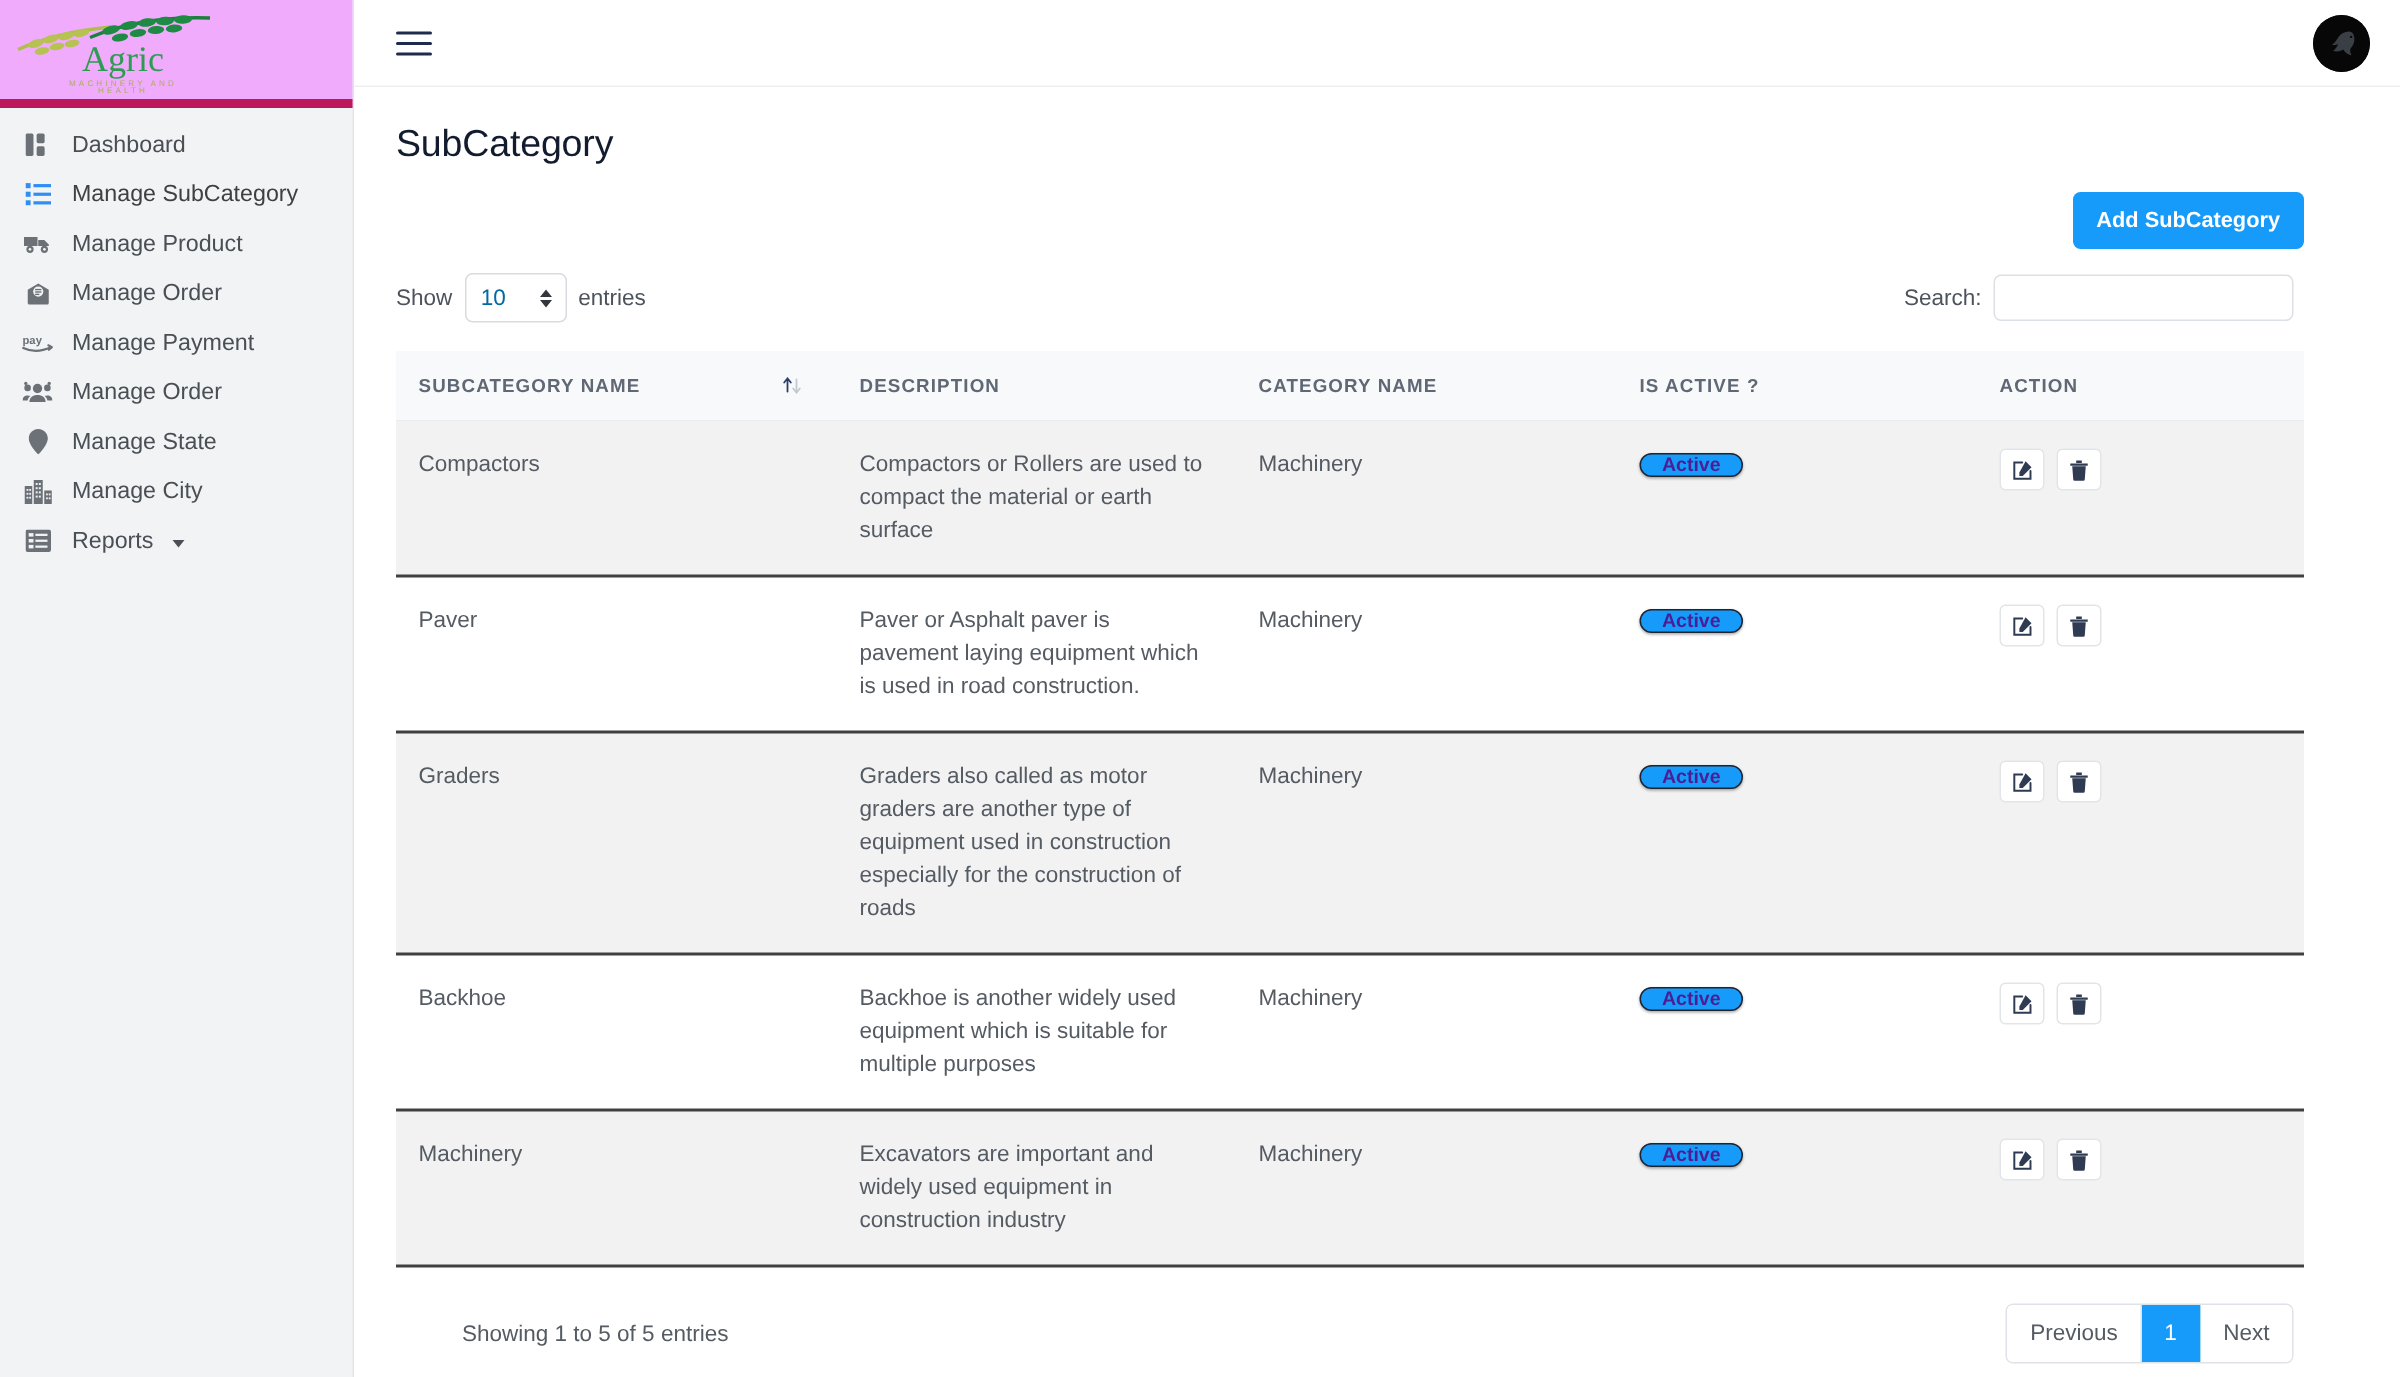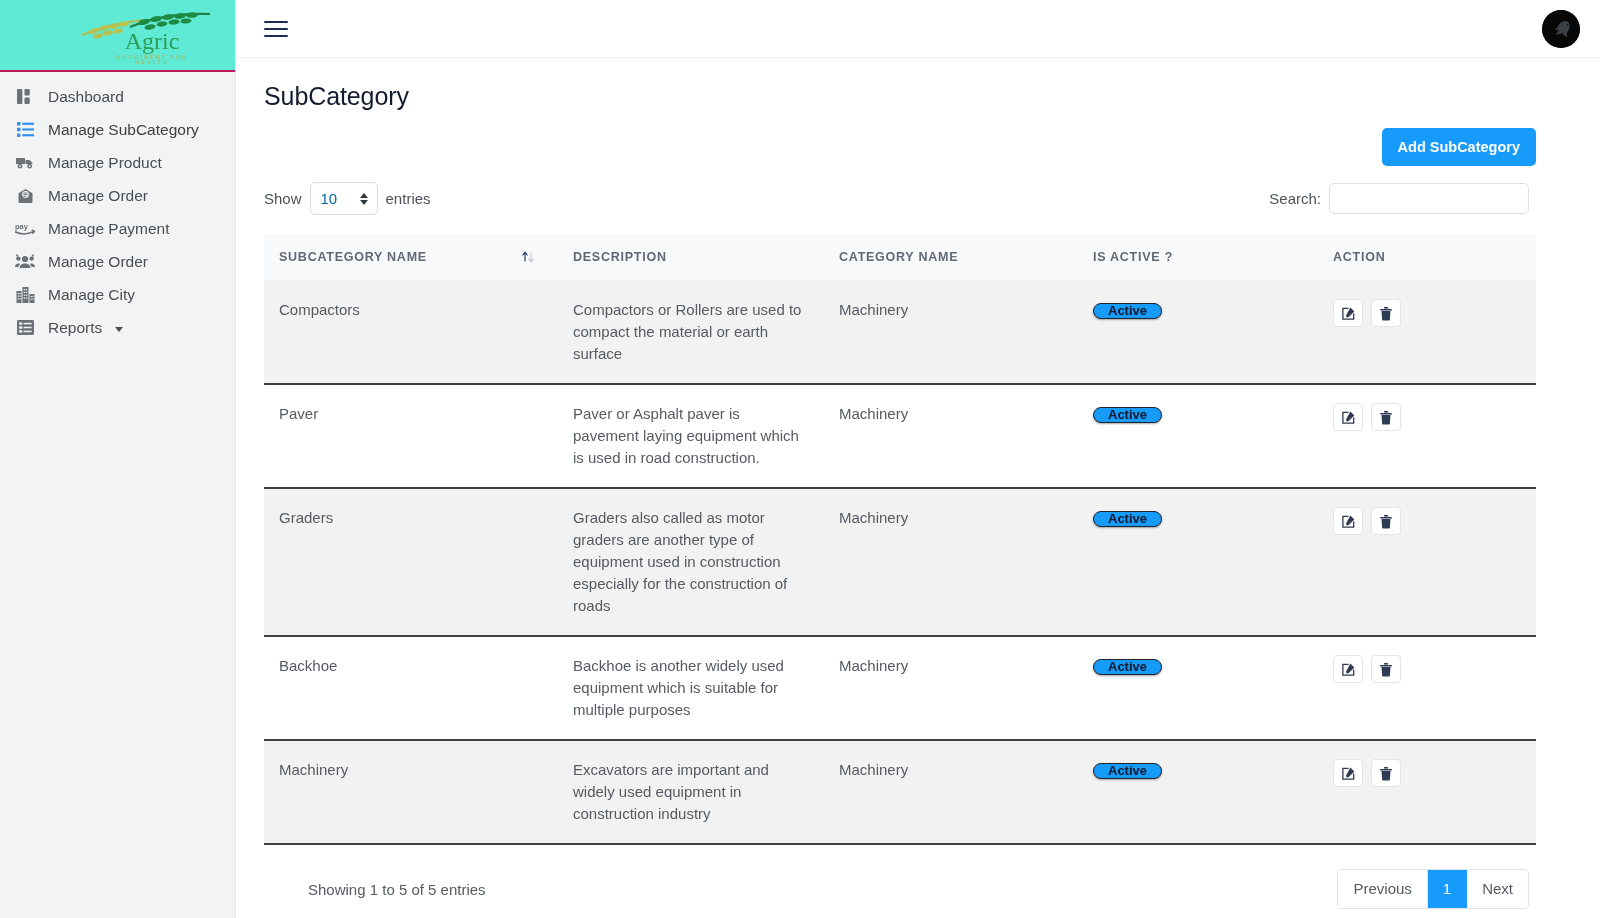--- a/index.html
+++ b/index.html
@@ -19,25 +19,25 @@
     width: 236px;
     min-width: 236px;
     height: 918px;
     background: #f1f3f4;
     border-right: 1px solid #e3e6e8;
     display: flex;
     flex-direction: column;
   }
   .brand {
     height: 72px;
-    background: #5eead4;
-    border-bottom: 2px solid #be185d;
+    background: #f0abfc;
+    border-bottom: 6px solid #be185d;
     display: flex;
     align-items: center;
-    justify-content: flex-end;
+    justify-content: flex-start;
   }
   .logo-box { width: 165px; height: 60px; position: relative; }
   .nav { padding-top: 8px; }
   .nav-item {
     display: flex;
     align-items: center;
     gap: 12px;
     height: 33px;
     padding: 0 14px 0 14px;
     color: #4a4f55;
@@ -193,21 +193,21 @@
     vertical-align: top;
     line-height: 22px;
   }
   table.dt tbody tr.odd { background: #f2f2f2; }
   table.dt tbody tr.even { background: #ffffff; }
   table.dt tbody tr { border-bottom: 2px solid #404040; }
 
   .badge-active {
     display: inline-block;
     background: #169bfa;
-    color: #0f172a;
+    color: #4c1d95;
     font-size: 13px;
     font-weight: bold;
     padding: 0 14px;
     border-radius: 14px;
     border: 1px solid #1f2430;
     box-shadow: 0 1px 2px rgba(0,0,0,0.35);
     cursor: pointer;
     line-height: 14px;
   }
 
@@ -362,20 +362,28 @@
             <path d="M0 13c0-2.2 1.5-3.4 3.4-3.4 .7 0 1.3.15 1.8.4-1 .8-1.6 1.9-1.8 3z"></path>
             <circle cx="16.6" cy="4.6" r="2.2"></circle>
             <path d="M20 13c0-2.2-1.5-3.4-3.4-3.4-.7 0-1.3.15-1.8.4 1 .8 1.6 1.9 1.8 3z"></path>
             <circle cx="2.2" cy="1.6" r="1.1"></circle>
             <circle cx="17.8" cy="1.6" r="1.1"></circle>
           </svg>
         </span>
         <span class="nv-label">Manage Order</span>
       </a>
 
+      <a class="nav-item">
+        <span class="nv-ico">
+          <svg width="13" height="17" viewBox="0 0 12 16" fill="#6b7177">
+            <path d="M6 0C2.7 0 0 2.7 0 6c0 4.2 6 10 6 10s6-5.8 6-10c0-3.3-2.7-6-6-6z"></path>
+          </svg>
+        </span>
+        <span class="nv-label">Manage State</span>
+      </a>
 
       <a class="nav-item">
         <span class="nv-ico">
           <svg width="19" height="16" viewBox="0 0 18 16" fill="#6b7177">
             <rect x="0" y="4" width="5" height="12"></rect>
             <rect x="6" y="0" width="6" height="16"></rect>
             <rect x="13" y="7" width="5" height="9"></rect>
             <g fill="#f1f3f4">
               <rect x="1.2" y="6" width="1.2" height="1.2"></rect>
                 <rect x="3" y="6" width="1.2" height="1.2"></rect>

